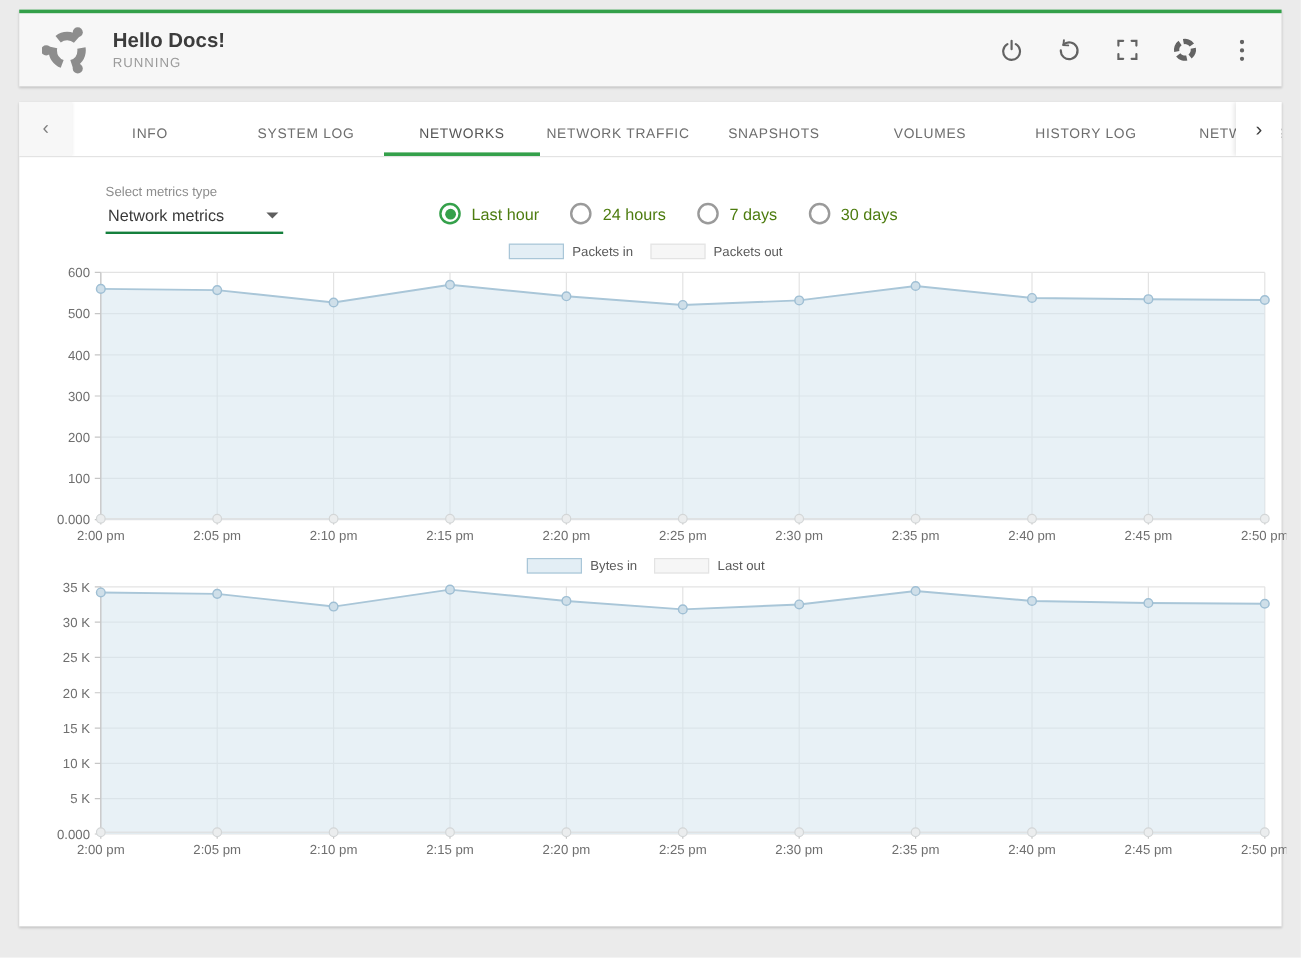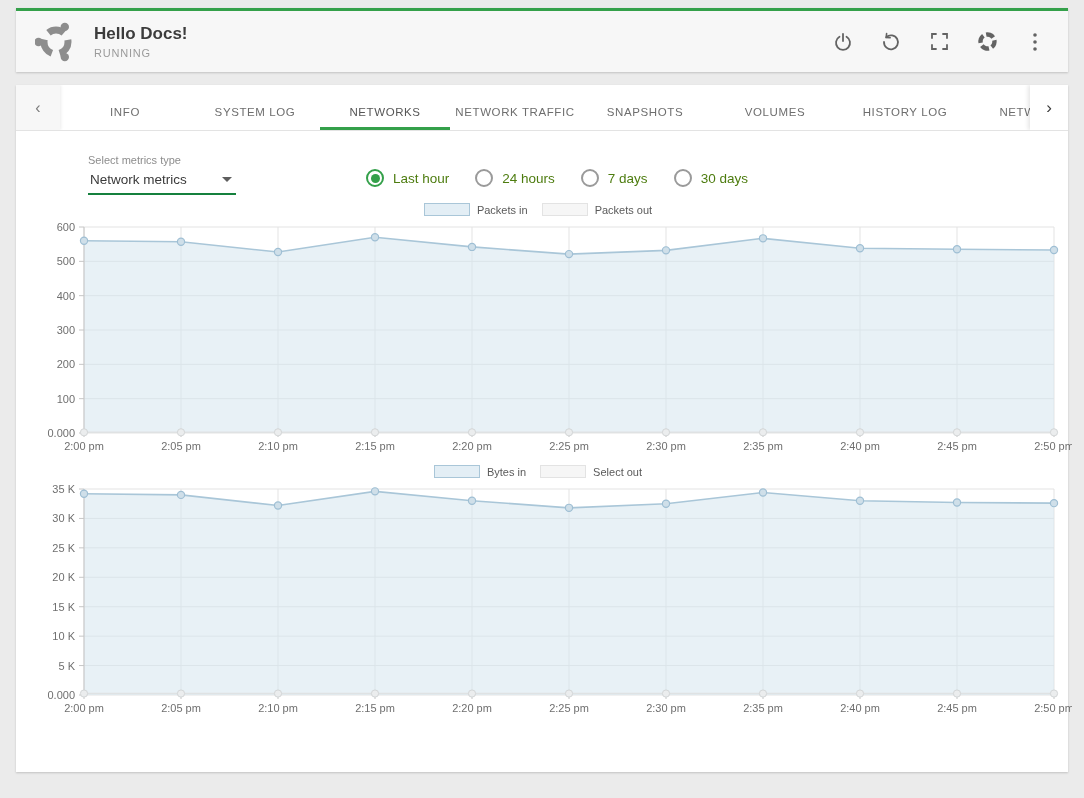--- a/index.html
+++ b/index.html
@@ -295,21 +295,21 @@
     </div>
 
     <div class="chart-section">
       <div class="legend">
           <span class="legend-item">
             <span class="legend-swatch" style="background: rgb(227, 238, 245); border-color: rgb(169, 198, 216);"></span>
             <span class="legend-label">Bytes in</span>
           </span>
           <span class="legend-item">
             <span class="legend-swatch" style="background: rgb(246, 246, 246); border-color: rgb(227, 227, 227);"></span>
-            <span class="legend-label">Select out</span>
+            <span class="legend-label">Last out</span>
           </span>
         </div>
       <svg class="chart" viewBox="0 0 1036 238" preserveAspectRatio="none">
           <line x1="48" y1="8" x2="1018" y2="8" stroke="#e3e3e3" stroke-width="1"></line>
           <line x1="48" y1="37.42857142857144" x2="1018" y2="37.42857142857144" stroke="#e3e3e3" stroke-width="1"></line>
           <line x1="48" y1="66.85714285714286" x2="1018" y2="66.85714285714286" stroke="#e3e3e3" stroke-width="1"></line>
           <line x1="48" y1="96.28571428571429" x2="1018" y2="96.28571428571429" stroke="#e3e3e3" stroke-width="1"></line>
           <line x1="48" y1="125.71428571428571" x2="1018" y2="125.71428571428571" stroke="#e3e3e3" stroke-width="1"></line>
           <line x1="48" y1="155.14285714285714" x2="1018" y2="155.14285714285714" stroke="#e3e3e3" stroke-width="1"></line>
           <line x1="48" y1="184.57142857142858" x2="1018" y2="184.57142857142858" stroke="#e3e3e3" stroke-width="1"></line>

